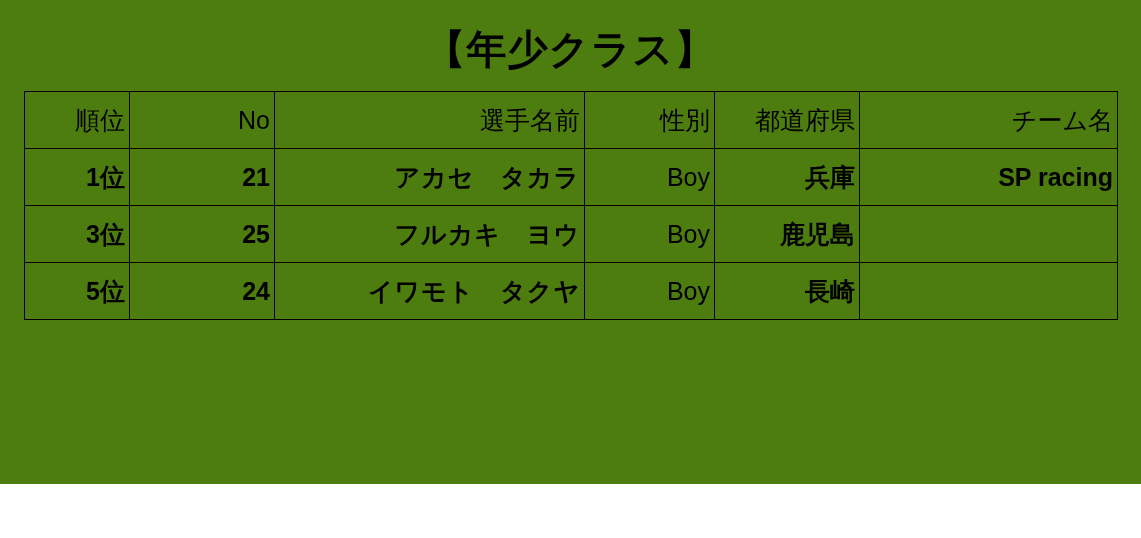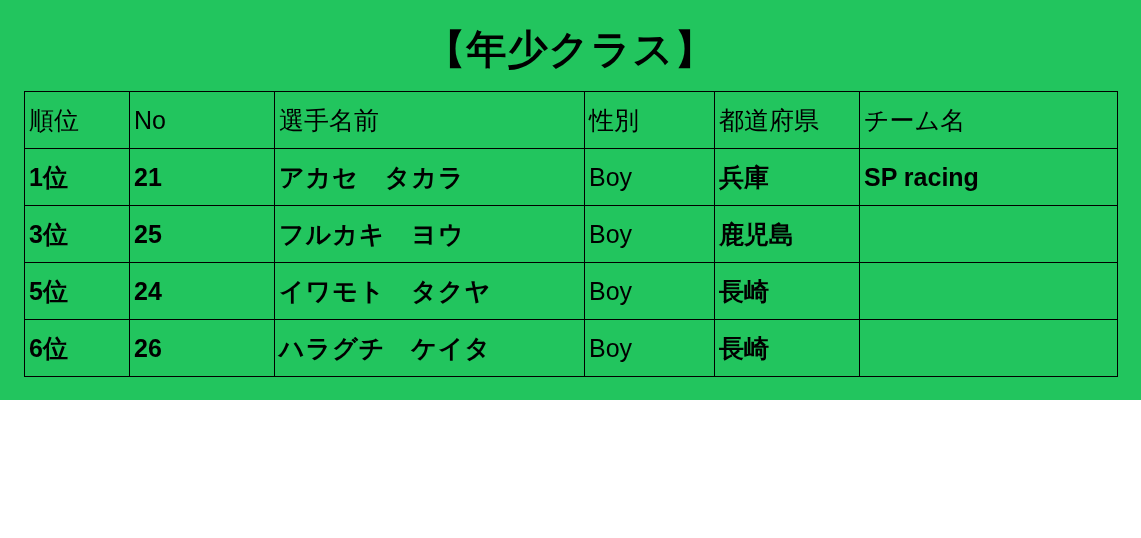--- a/index.html
+++ b/index.html
@@ -10,22 +10,22 @@
   body {
     width: 1141px;
     height: 538px;
     font-family: "Liberation Sans", sans-serif;
     color: #000000;
     overflow: hidden;
   }
   .page {
     position: relative;
     width: 1141px;
-    height: 400px;
-    background: #22c55e;
+    height: 484px;
+    background: #4d7c0f;
   }
   .title {
     text-align: center;
     font-size: 40px;
     font-weight: bold;
     letter-spacing: 1px;
     padding-top: 22px;
     padding-bottom: 14px;
     color: #000000;
   }
@@ -34,21 +34,21 @@
   }
   table.results {
     border-collapse: collapse;
     width: 1093px;
     table-layout: fixed;
   }
   table.results th,
   table.results td {
     border: 1.5px solid #000000;
     height: 56px;
-    text-align: left;
+    text-align: right;
     vertical-align: middle;
     font-size: 25px;
     color: #000000;
     padding: 0 4px;
     overflow: hidden;
     white-space: nowrap;
   }
   table.results th {
     font-weight: normal;
     font-size: 25px;
@@ -114,25 +114,17 @@
           <td class="team"></td>
         </tr>
         <tr>
           <td class="rank">5位</td>
           <td class="no">24</td>
           <td class="name">イワモト　タクヤ</td>
           <td class="gender">Boy</td>
           <td class="pref">長崎</td>
           <td class="team"></td>
         </tr>
-        <tr>
-          <td class="rank">6位</td>
-          <td class="no">26</td>
-          <td class="name">ハラグチ　ケイタ</td>
-          <td class="gender">Boy</td>
-          <td class="pref">長崎</td>
-          <td class="team"></td>
-        </tr>
       </tbody>
     </table>
   </div>
 
 </div>
 
 </body></html>

